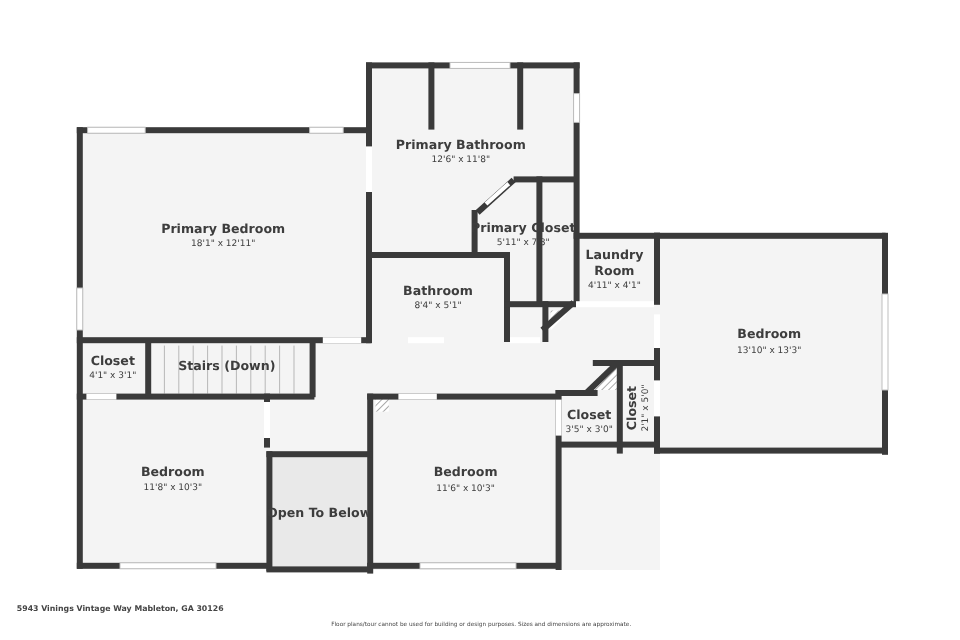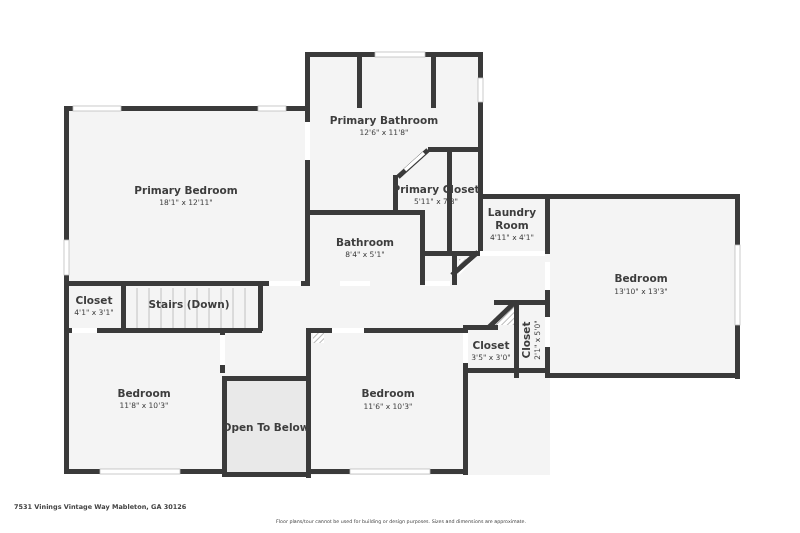--- a/index.html
+++ b/index.html
@@ -187,15 +187,15 @@
   <g>
     <text class="rname" x="491" y="349">Closet</text>
     <text class="rdim" x="491" y="360">3'5" x 3'0"</text>
   </g>
   <g transform="translate(530,340) rotate(-90)">
     <text class="rname" x="0" y="0">Closet</text>
     <text class="rdim" x="0" y="10">2'1" x 5'0"</text>
   </g>
 </svg>
 
-<div class="footer addr">7531 Vinings Vintage Way Mableton, GA 30126</div>
+<div class="footer addr">5943 Vinings Vintage Way Mableton, GA 30126</div>
 <div class="footer floor">Floor 2</div>
 <div class="footer disc">Floor plans/tour cannot be used for building or design purposes. Sizes and dimensions are approximate.</div>
 
 </body></html>

